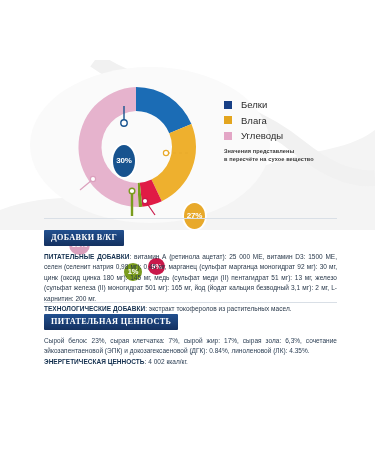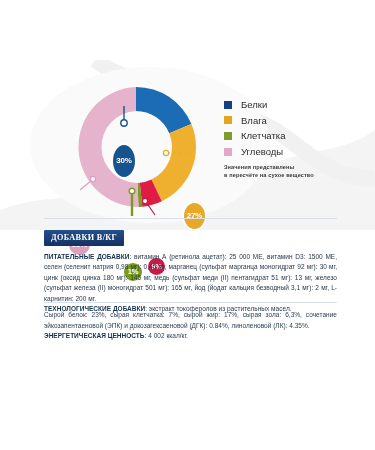--- a/index.html
+++ b/index.html
@@ -147,43 +147,40 @@
   <div class="legend">
     <div class="legend-row">
       <span class="swatch" style="background:#173f85"></span>
       <span class="legend-label">Белки</span>
     </div>
     <div class="legend-row">
       <span class="swatch" style="background:#e3a51f"></span>
       <span class="legend-label">Влага</span>
     </div>
     <div class="legend-row">
-      <span class="swatch" style="background:#7d9c2a"></span>
-      <span class="legend-label">Клетчатка</span>
-    </div>
-    <div class="legend-row">
       <span class="swatch" style="background:#e3a6c6"></span>
       <span class="legend-label">Углеводы</span>
     </div>
     <div class="legend-note">
       <div>Значения представлены</div>
       <div>в пересчёте на сухое вещество</div>
     </div>
   </div>
 
   <div class="block block-add">
     <div class="divider"></div>
     <div class="section-head">ДОБАВКИ В/КГ</div>
     <div class="body-text">
       <b>ПИТАТЕЛЬНЫЕ ДОБАВКИ</b><span>: витамин А (ретинола ацетат): 25 000 МЕ, витамин D3: 1500 МЕ, селен (селенит натрия 0,98 мг): 0,45 мг, марганец (сульфат марганца моногидрат 92 мг): 30 мг, цинк (оксид цинка 180 мг): 145 мг, медь (сульфат меди (II) пентагидрат 51 мг): 13 мг, железо (сульфат железа (II) моногидрат 501 мг): 165 мг, йод (йодат кальция безводный 3,1 мг): 2 мг, L-карнитин: 200 мг.</span><br>
       <b>ТЕХНОЛОГИЧЕСКИЕ ДОБАВКИ</b><span>: экстракт токоферолов из растительных масел.</span>
     </div>
   </div>
 
   <div class="block block-nutri">
     <div class="divider"></div>
+    <div class="section-head">ПИТАТЕЛЬНАЯ ЦЕННОСТЬ</div>
     <div class="body-text nutri-text">
       <span>Сырой белок: 23%, сырая клетчатка: 7%, сырой жир: 17%, сырая зола: 6,3%, сочетание эйкозапентаеновой (ЭПК) и докозагексаеновой (ДГК): 0.84%, линоленовой (ЛК): 4.35%.</span><br>
       <b>ЭНЕРГЕТИЧЕСКАЯ ЦЕННОСТЬ</b><span>: 4 002 ккал/кг.</span>
     </div>
   </div>
 
 </div>
 
 </body></html>

